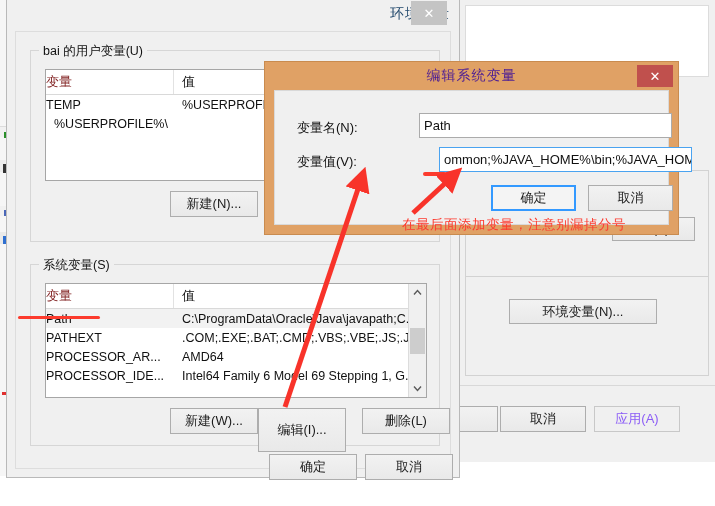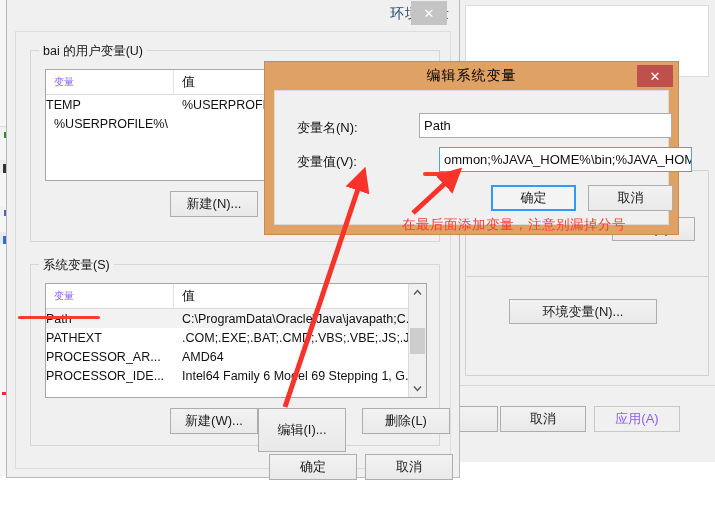--- a/index.html
+++ b/index.html
@@ -102,21 +102,21 @@
   }
 
   .listbox {
     position:absolute; background:#ffffff; border:1px solid #a6a6a6;
     overflow:hidden;
   }
   .lst-head {
     display:flex; height:24px; border-bottom:1px solid #d9d9d9; background:#ffffff;
     align-items:center;
   }
-  .lst-head .c1 { width:128px; padding-left:8px; font-size:10px; color:#8b5cf6; box-sizing:border-box;
+  .lst-head .c1 { width:128px; padding-left:0; font-size:13px; color:#7f1d1d; box-sizing:border-box;
                   border-right:1px solid #e2e2e2; height:24px; display:flex; align-items:center;}
   .lst-head .c2 { flex:1; padding-left:8px; font-size:13px; color:#111; display:flex; align-items:center; height:24px;}
   .lst-row {
     display:flex; height:19px; align-items:center; font-size:12.5px; color:#111;
   }
   .lst-row.sel { background:#f2f2f2; }
   .lst-row .c1 { width:128px; box-sizing:border-box; overflow:hidden;
                  white-space:nowrap; text-overflow:clip; }
   .lst-row .c2 { flex:1; padding-left:8px; box-sizing:border-box; overflow:hidden; white-space:nowrap; }
 
@@ -134,21 +134,21 @@
 
   
   .dlg-edit {
     position:absolute; left:264px; top:61px; width:415px; height:174px;
     background:#e0a165; border:1px solid #c98b4f;
     box-sizing:border-box;
   }
   .dlg-edit .titlebar { position:absolute; left:0; top:0; right:0; height:28px; }
   .dlg-edit .title {
     position:absolute; left:0; right:0; top:5px; text-align:center;
-    font-size:14px; color:#000000; letter-spacing:1px;
+    font-size:14px; color:#4c1d95; letter-spacing:1px;
   }
   .dlg-edit .closebtn {
     position:absolute; right:5px; top:3px; width:36px; height:22px;
     background:#c0504d; color:#ffffff; font-size:13px;
     display:flex; align-items:center; justify-content:center;
   }
   .dlg-edit .body {
     position:absolute; left:9px; top:28px; right:9px; bottom:9px;
     background:#f0f0f0; border:1px solid #d9d9d9;
   }

